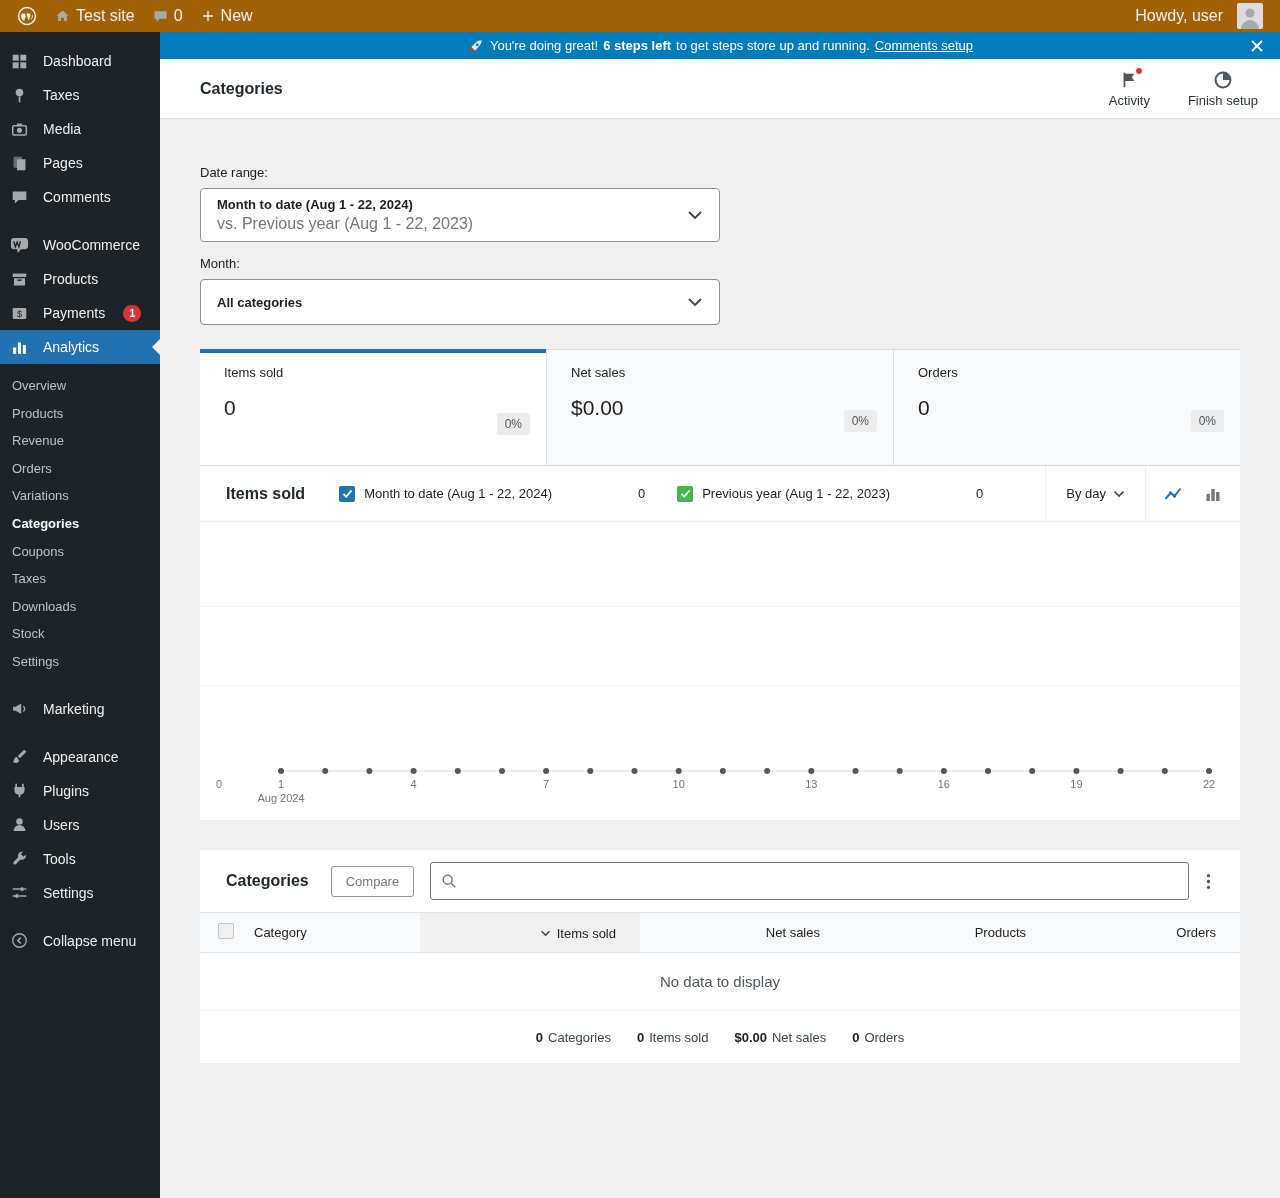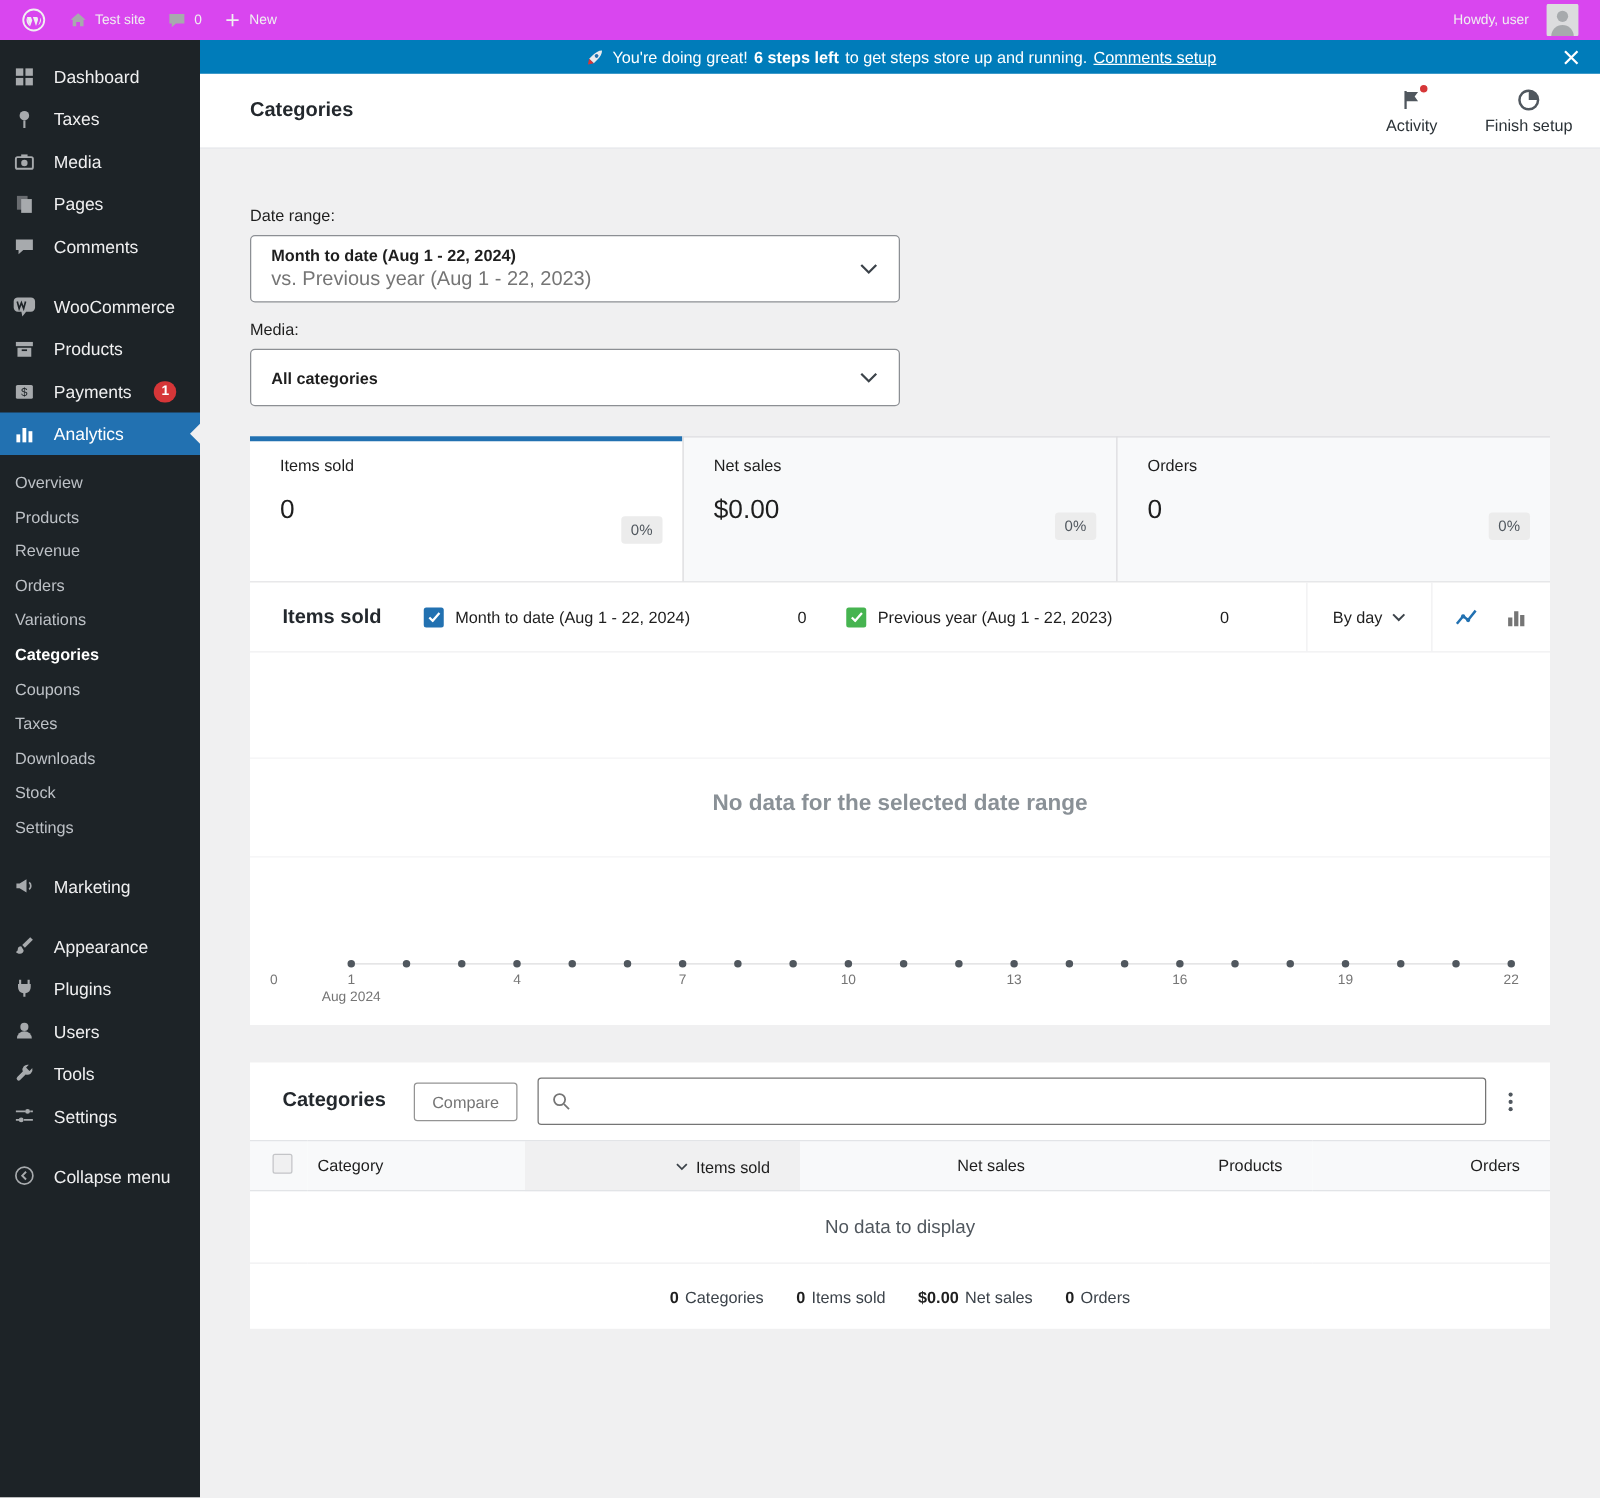--- a/index.html
+++ b/index.html
@@ -8,22 +8,22 @@
     font-family: "Liberation Sans", sans-serif;
     background: #f0f0f1;
     color: #1e1e1e;
     height: 1198px;
     overflow: hidden;
   }
   svg { display:block; }
 
   
   #admin-bar {
-    height: 32px; background: #d946ef; color: #f0f0f1;
-    display: flex; align-items: center; font-size: 11px; padding: 0 8px;
+    height: 32px; background: #a16207; color: #f0f0f1;
+    display: flex; align-items: center; font-size: 16px; padding: 0 8px;
     position: relative; z-index: 20;
   }
   .ab-item { display:flex; align-items:center; gap:6px; padding:0 9px; height:32px; cursor:pointer; white-space:nowrap; }
   .ab-icon { color:#a7aaad; display:flex; }
   .ab-right { margin-left:auto; display:flex; align-items:center; }
   .avatar { width:26px; height:26px; border-radius:2px; margin-left:8px; overflow:hidden; }
 
   
   #layout { display:flex; min-height:1166px; }
   #sidebar { width:160px; flex-shrink:0; background:#1d2327; padding-top:12px; }
@@ -464,21 +464,21 @@
           <div class="sel-primary">Month to date (Aug 1 - 22, 2024)</div>
           <div class="sel-secondary">vs. Previous year (Aug 1 - 22, 2023)</div>
         </div>
         <span class="sel-chevron">
           <svg width="16" height="10" viewBox="0 0 16 10">
               <path d="M2 2 L8 8 L14 2" fill="none" stroke="currentColor" stroke-width="1.8"></path>
             </svg>
         </span>
       </div>
 
-      <div class="field-label">Media:</div>
+      <div class="field-label">Month:</div>
       <div class="select-box single">
         <div class="sel-primary">All categories</div>
         <span class="sel-chevron">
           <svg width="16" height="10" viewBox="0 0 16 10">
               <path d="M2 2 L8 8 L14 2" fill="none" stroke="currentColor" stroke-width="1.8"></path>
             </svg>
         </span>
       </div>
 
       <div class="stats-row">
@@ -542,21 +542,20 @@
                     <rect x="11.1" y="6" width="3.4" height="9" fill="currentColor"></rect>
                   </svg>
               </span>
             </div>
           </div>
         </div>
 
         <div class="chart-body">
           <div class="gridline" style="top:84px"></div>
           <div class="gridline" style="top:163px"></div>
-          <div class="chart-empty">No data for the selected date range</div>
           <svg class="zero-line-svg" width="1040" height="14">
               <line x1="81" y1="7" x2="1009" y2="7" style="stroke:#dcdcde;stroke-width:1"></line>
               <circle cx="81.0" cy="7" r="3" style="fill:var(--chart-dots)"></circle>
               <circle cx="125.2" cy="7" r="3" style="fill:var(--chart-dots)"></circle>
               <circle cx="169.4" cy="7" r="3" style="fill:var(--chart-dots)"></circle>
               <circle cx="213.6" cy="7" r="3" style="fill:var(--chart-dots)"></circle>
               <circle cx="257.8" cy="7" r="3" style="fill:var(--chart-dots)"></circle>
               <circle cx="302.0" cy="7" r="3" style="fill:var(--chart-dots)"></circle>
               <circle cx="346.1" cy="7" r="3" style="fill:var(--chart-dots)"></circle>
               <circle cx="390.3" cy="7" r="3" style="fill:var(--chart-dots)"></circle>

